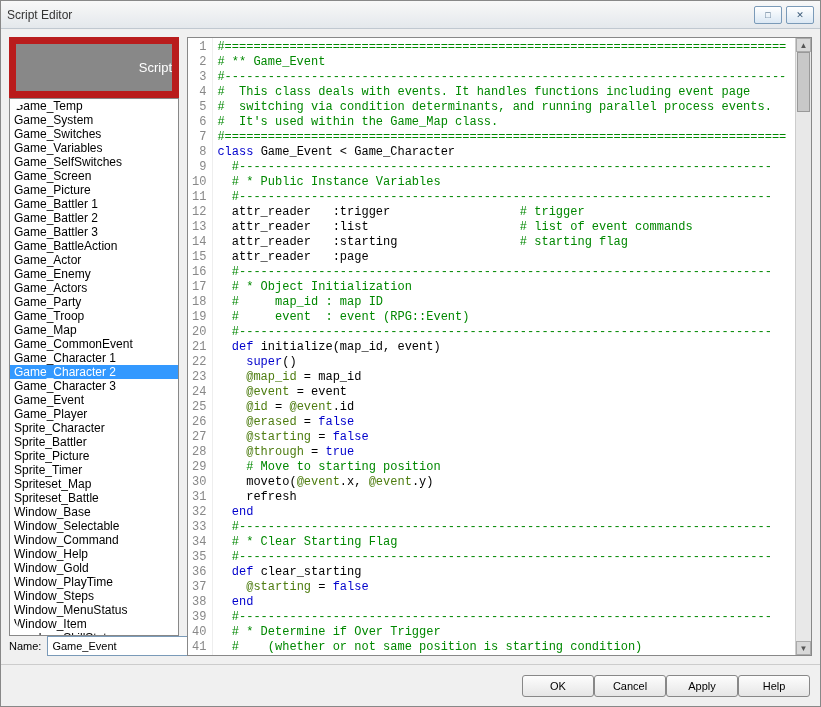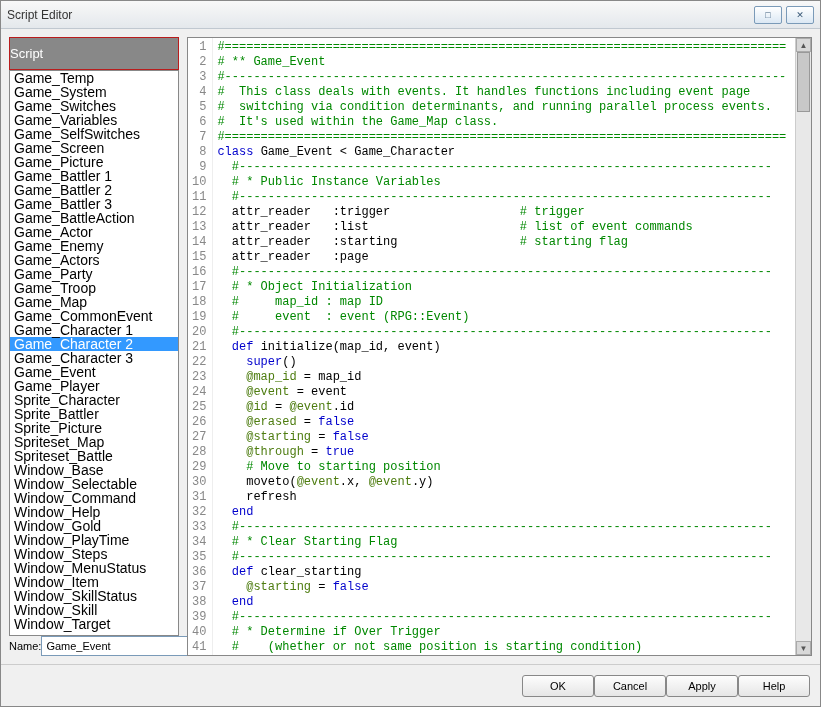--- a/index.html
+++ b/index.html
@@ -3,29 +3,29 @@
 <meta charset="utf-8">
 <style>
 * { box-sizing: border-box; margin: 0; padding: 0; }
 body { font-family: "Segoe UI", Tahoma, sans-serif; font-size: 12px; background: #c0d4c8; width: 821px; height: 707px; overflow: hidden; }
 .window { background: #f0f0f0; border: 1px solid #888; width: 821px; height: 707px; display: flex; flex-direction: column; }
 .titlebar { height: 28px; background: linear-gradient(#f8f8f8,#e4e8ec); border-bottom: 1px solid #c0c8d0; display: flex; align-items: center; padding: 0 6px; font-size: 12px; color: #333; position: relative; }
 .titlebar .gap { flex: 1; }
 .win-btn { width: 28px; height: 18px; border: 1px solid #7a9ab8; border-radius: 2px; background: linear-gradient(#fff,#dbe8f4); display: inline-flex; align-items: center; justify-content: center; margin-left: 4px; font-size: 9px; color: #3a5a78; cursor: default; }
 .content { flex: 1; display: flex; padding: 8px; gap: 8px; overflow: hidden; }
 .left-pane { width: 170px; display: flex; flex-direction: column; }
-.script-header { background: #888; color: #fff; text-align: left; padding: 8px 0; font-size: 13px; border: 1px solid #b91c1c; }
+.script-header { background: #888; color: #fff; text-align: right; padding: 16px 0; font-size: 13px; border: 7px solid #b91c1c; }
 .script-list-wrap { flex: 1; border: 1px solid #888; background: #fff; position: relative; overflow: hidden; display: flex; }
-.script-list { flex: 1; overflow-y: auto; overflow-x: hidden; font-size: 14px; }
+.script-list { flex: 1; overflow-y: auto; overflow-x: hidden; font-size: 12px; border-radius: 28px; }
 .script-list::-webkit-scrollbar { width: 16px; }
 .script-list::-webkit-scrollbar-track { background: #e8e8e8; border-left: 1px solid #ccc; }
 .script-list::-webkit-scrollbar-thumb { background: #c8c8c8; border: 1px solid #999; }
 .script-item { padding: 0 4px; line-height: 14px; white-space: nowrap; cursor: default; color: #000; }
 .script-item.selected { background: #3399ff; color: #fff; }
-.name-row { display: flex; align-items: center; }
+.name-row { display: flex; align-items: center; gap: 6px; }
 .name-row label { font-size: 11px; }
 .name-row input { flex: 1; border: 1px solid #7a9ab8; padding: 2px 4px; font-size: 11px; height: 20px; }
 .code-pane { flex: 1; border: 1px solid #888; background: #fff; position: relative; display: flex; overflow: hidden; }
 .gutter { background: #fff; border-right: 1px solid #eee; padding: 2px 6px 2px 4px; text-align: right; font-family: "Courier New", monospace; font-size: 12px; color: #888; line-height: 15px; user-select: none; }
 .code { flex: 1; padding: 2px 4px; font-family: "Courier New", monospace; font-size: 12px; line-height: 15px; white-space: pre; color: #000; overflow: hidden; }
 .code-scroll { width: 16px; background: #e8e8e8; border-left: 1px solid #ccc; position: relative; }
 .code-scroll .thumb { position: absolute; top: 14px; left: 1px; right: 1px; height: 60px; background: #c8c8c8; border: 1px solid #999; }
 .code-scroll .arr { position: absolute; left: 0; right: 0; height: 14px; background: #d8d8d8; border: 1px solid #aaa; display:flex; align-items:center; justify-content:center; font-size:8px; color:#555;}
 .code-scroll .arr.up { top: 0; }
 .code-scroll .arr.dn { bottom: 0; }
@@ -70,20 +70,21 @@
             <div class="script-item">Game_Map</div>
             <div class="script-item">Game_CommonEvent</div>
             <div class="script-item">Game_Character 1</div>
             <div class="script-item selected">Game_Character 2</div>
             <div class="script-item">Game_Character 3</div>
             <div class="script-item">Game_Event</div>
             <div class="script-item">Game_Player</div>
             <div class="script-item">Sprite_Character</div>
             <div class="script-item">Sprite_Battler</div>
             <div class="script-item">Sprite_Picture</div>
+            <div class="script-item">Sprite_Timer</div>
             <div class="script-item">Spriteset_Map</div>
             <div class="script-item">Spriteset_Battle</div>
             <div class="script-item">Window_Base</div>
             <div class="script-item">Window_Selectable</div>
             <div class="script-item">Window_Command</div>
             <div class="script-item">Window_Help</div>
             <div class="script-item">Window_Gold</div>
             <div class="script-item">Window_PlayTime</div>
             <div class="script-item">Window_Steps</div>
             <div class="script-item">Window_MenuStatus</div>

